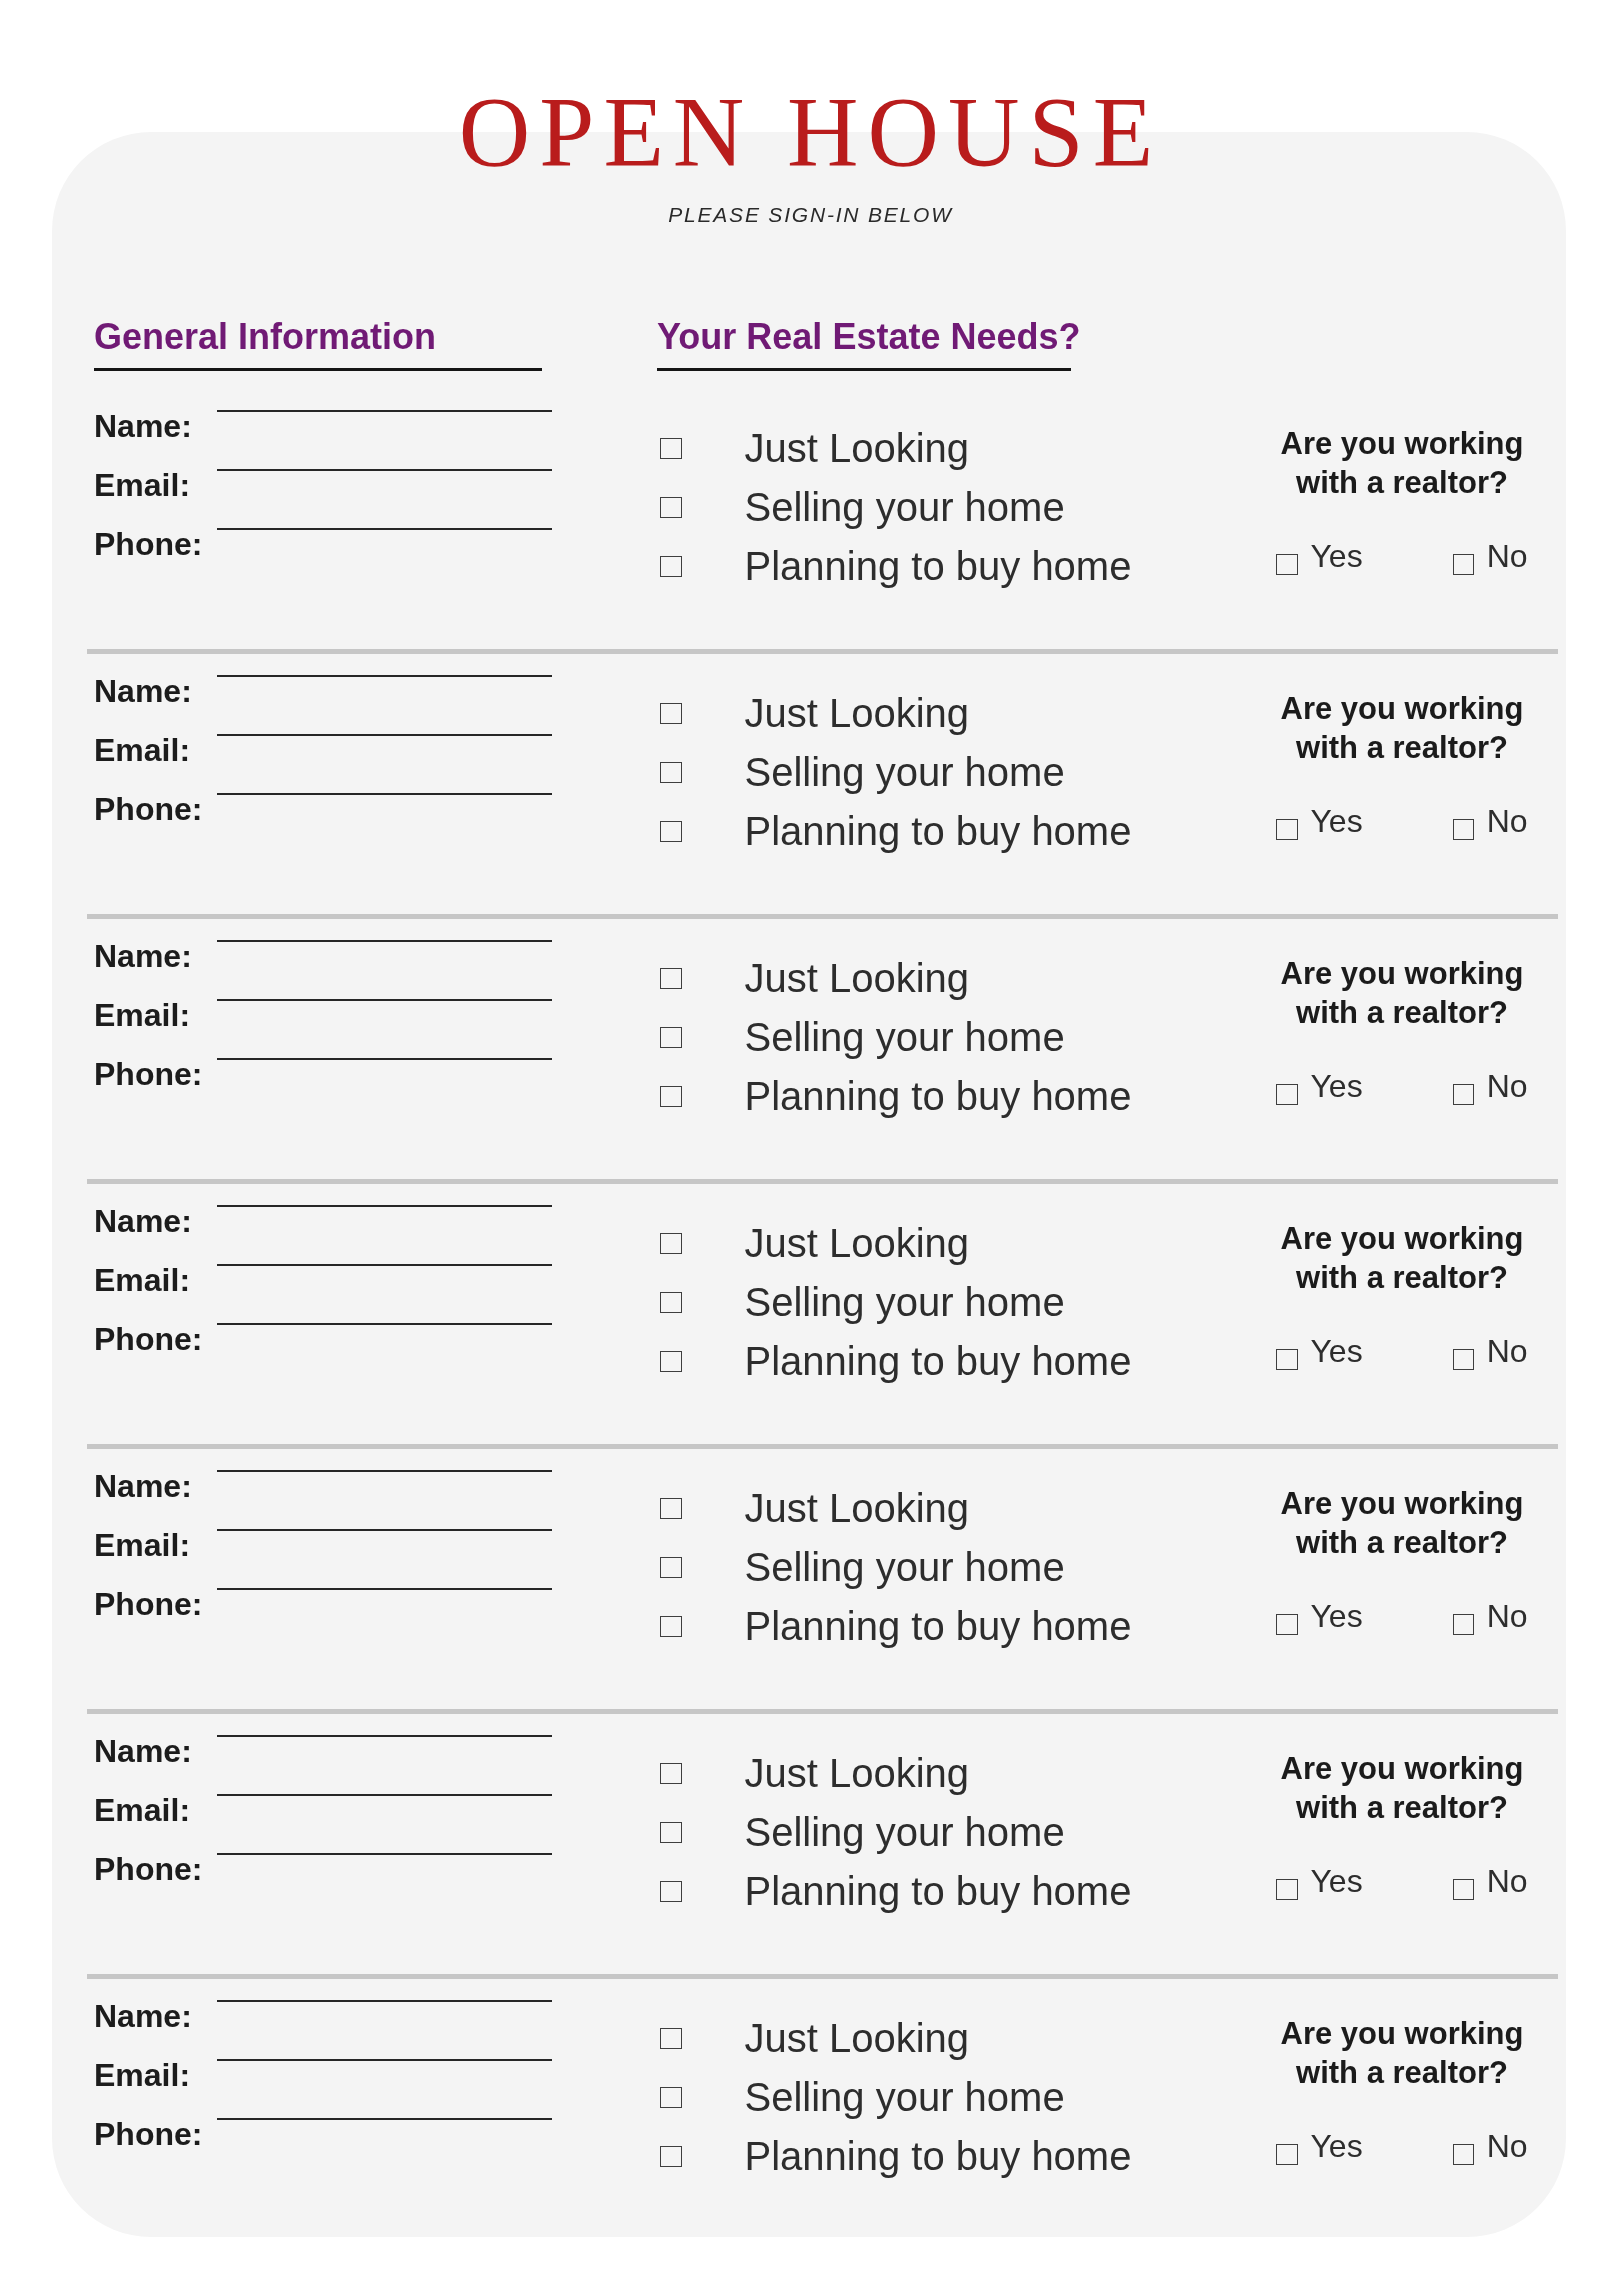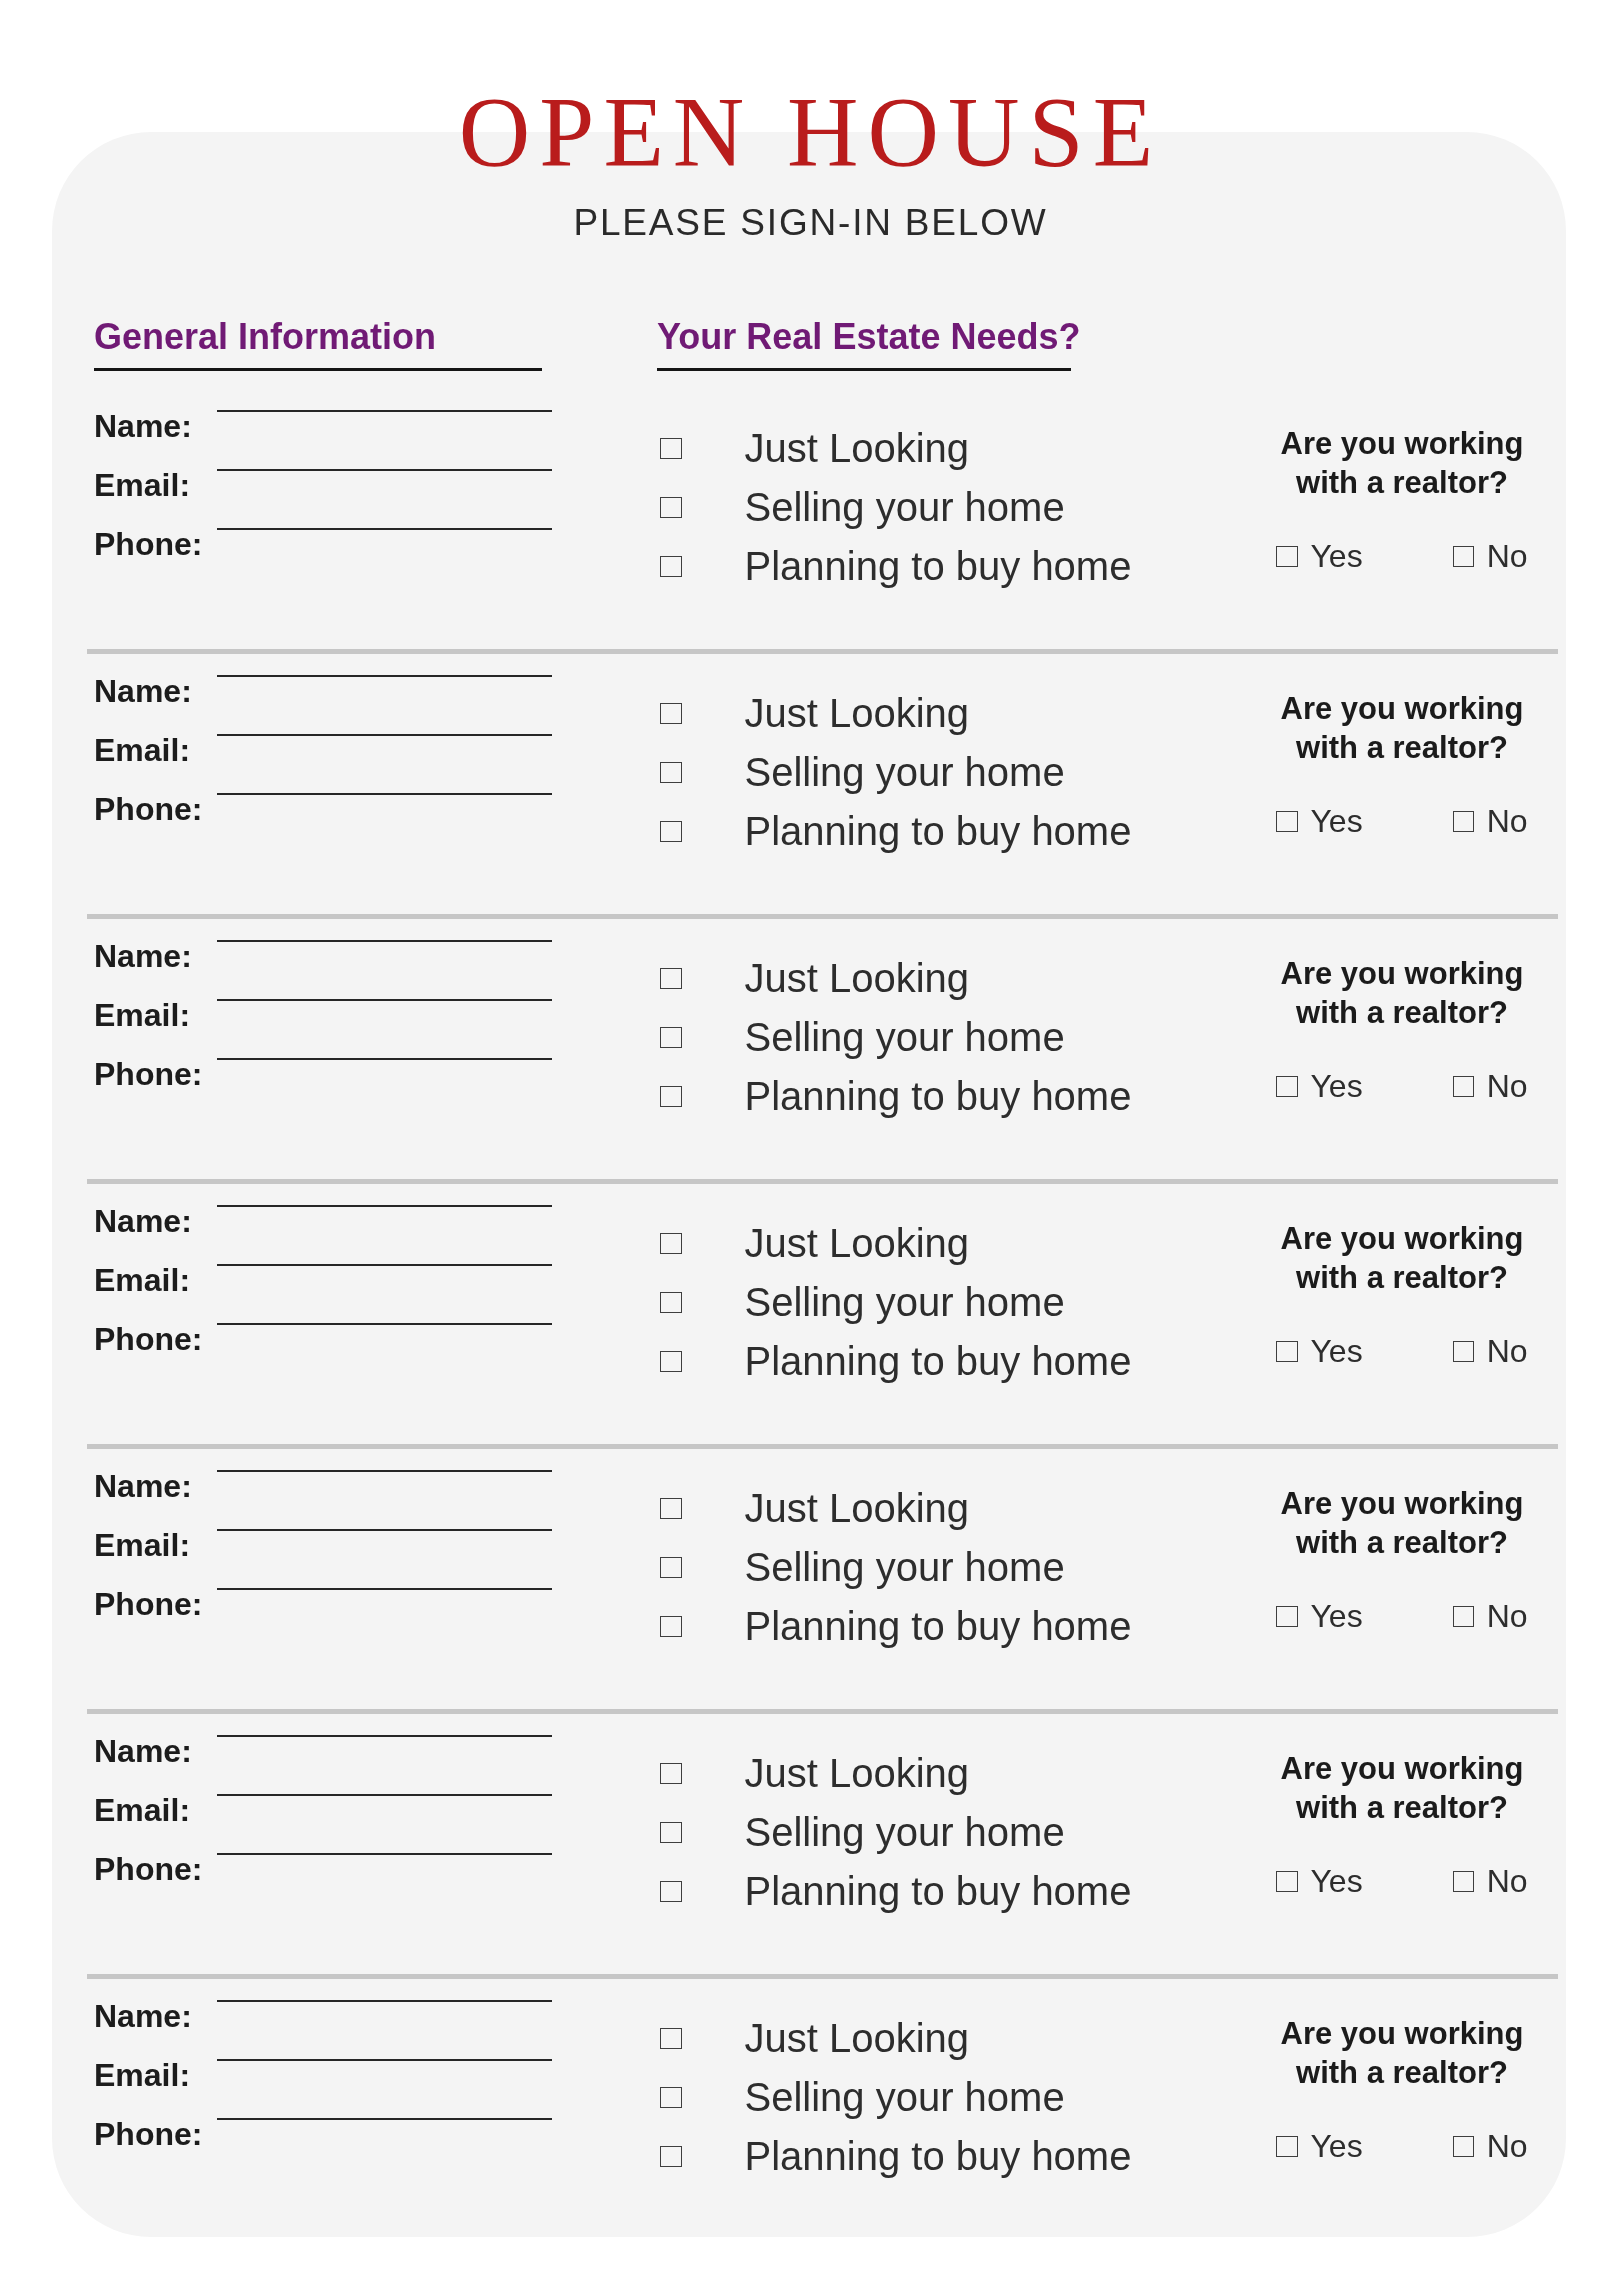--- a/index.html
+++ b/index.html
@@ -16,21 +16,21 @@
   body{font-family:"Liberation Sans","DejaVu Sans",sans-serif;color:var(--ink);}
   .page{position:relative;width:1621px;height:2293px;background:var(--page-bg);overflow:hidden;}
 
   .card{position:absolute;left:52px;top:132px;width:1514px;height:2105px;
         background:var(--card-bg);border-radius:99px;overflow:hidden;}
 
   .title{position:absolute;left:0;top:82px;width:100%;text-align:center;z-index:2;
          font-family:"Liberation Serif","DejaVu Serif",serif;font-weight:400;
          font-size:99px;line-height:1;letter-spacing:9px;color:#b91c1c;white-space:nowrap;}
   .subtitle{position:absolute;left:0;top:204px;width:100%;text-align:center;z-index:2;
-            font-size:37px;line-height:1;letter-spacing:1.8px;color:#2a2a2a;}
+            font-size:21px;line-height:1;letter-spacing:1.8px;color:#2a2a2a;font-style:italic;}
 
   .sec-header{position:absolute;top:184px;}
   .sec-header .sec-text{font-size:36px;font-weight:700;line-height:41px;color:#701a75;white-space:nowrap;display:block;}
   .sec-underline{height:3.6px;background:#151515;margin-top:10.7px;}
   .sec-general{left:42px;}
   .sec-general .sec-underline{width:448px;}
   .sec-needs{left:605px;}
   .sec-needs .sec-underline{width:414px;}
 
   .rows{position:absolute;left:0;top:269px;width:100%;}
@@ -43,21 +43,21 @@
 
   .needs{position:absolute;left:608px;top:18px;}
   .option{display:flex;align-items:center;height:59px;}
   .checkbox{flex:none;width:21.5px;height:21.5px;border:1.8px solid var(--box-border);background:transparent;}
   .option .checkbox{margin-right:23px;}
   .option-label{font-size:40px;font-weight:400;color:var(--ink-soft);white-space:nowrap;margin-left:40px;}
 
   .realtor{position:absolute;left:1171px;top:23px;width:358px;text-align:center;}
   .question{font-size:31px;font-weight:700;line-height:39px;color:#1b1b1b;white-space:nowrap;}
   .yn{display:flex;justify-content:center;gap:90px;margin-top:36px;}
-  .yn-item{display:flex;align-items:center;}
+  .yn-item{display:flex;align-items:flex-end;}
   .yn-item .checkbox{margin-right:12.5px;}
   .yn-label{font-size:32px;font-weight:400;color:var(--ink-soft);}
 
   .divider{position:absolute;left:35px;top:248px;width:1471px;height:5.4px;background:var(--divider);}
   .row:last-child .divider{display:none;}
 </style>
 </head>
 <body>
 
 <div class="page">

